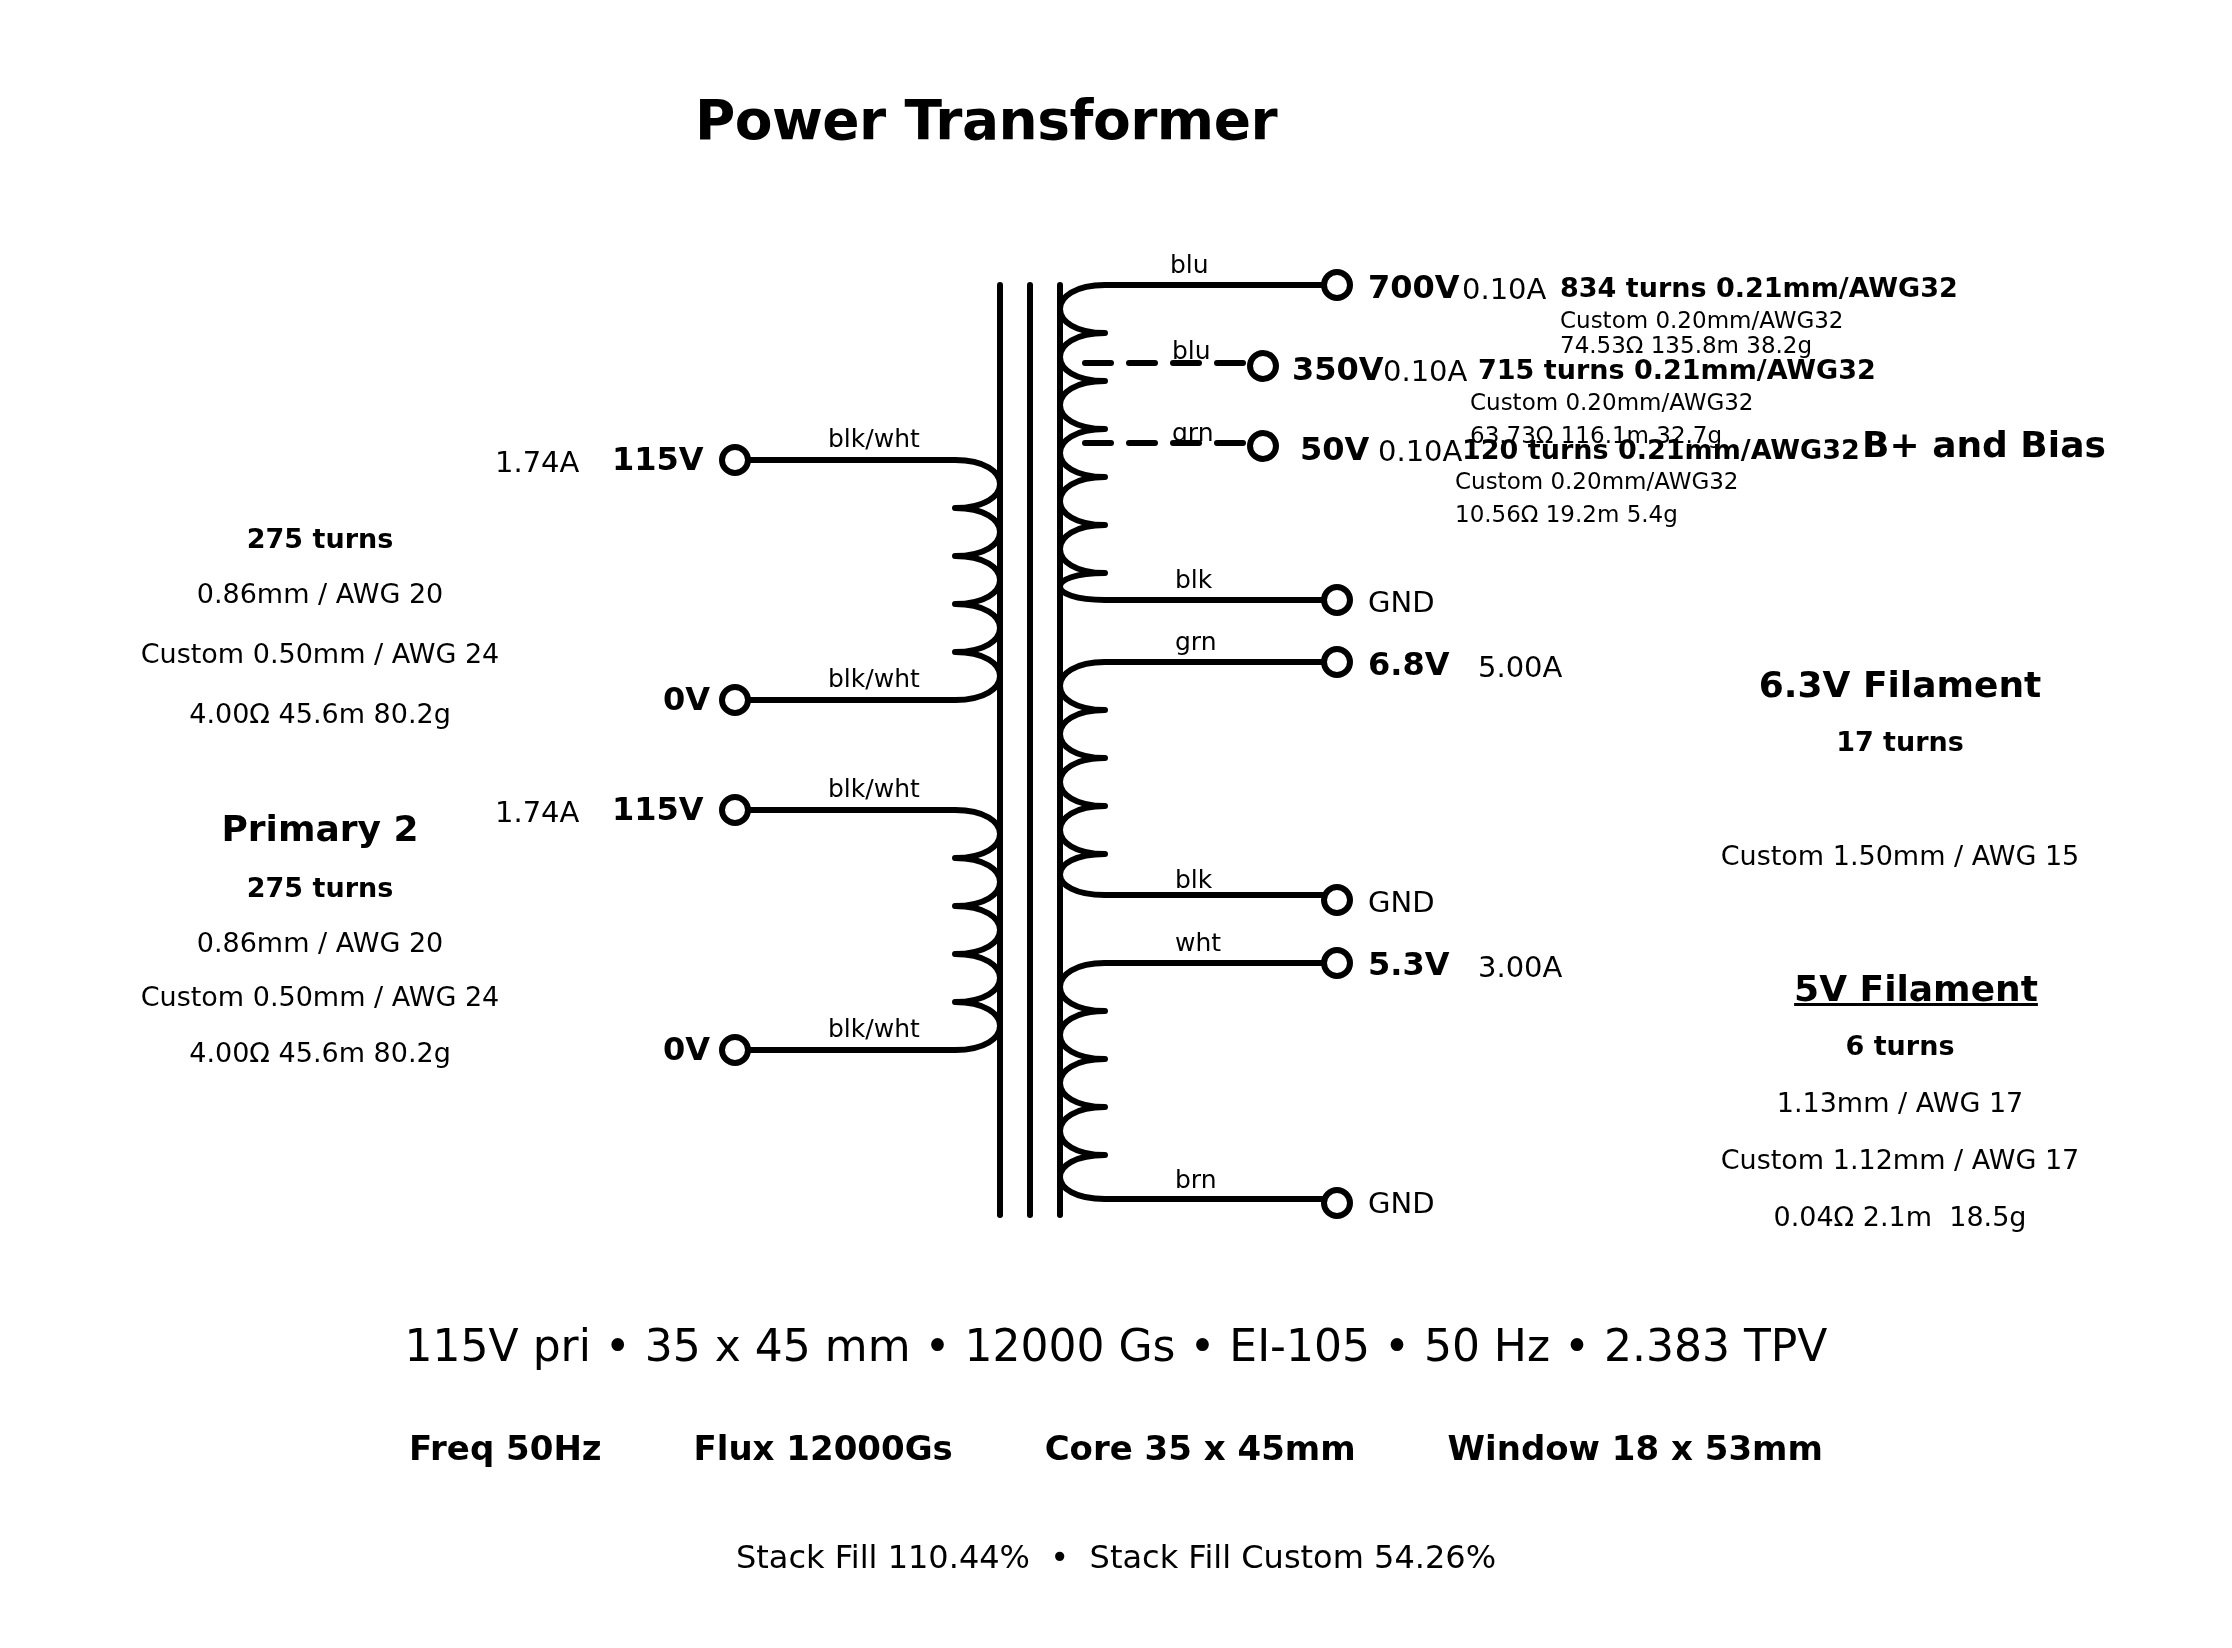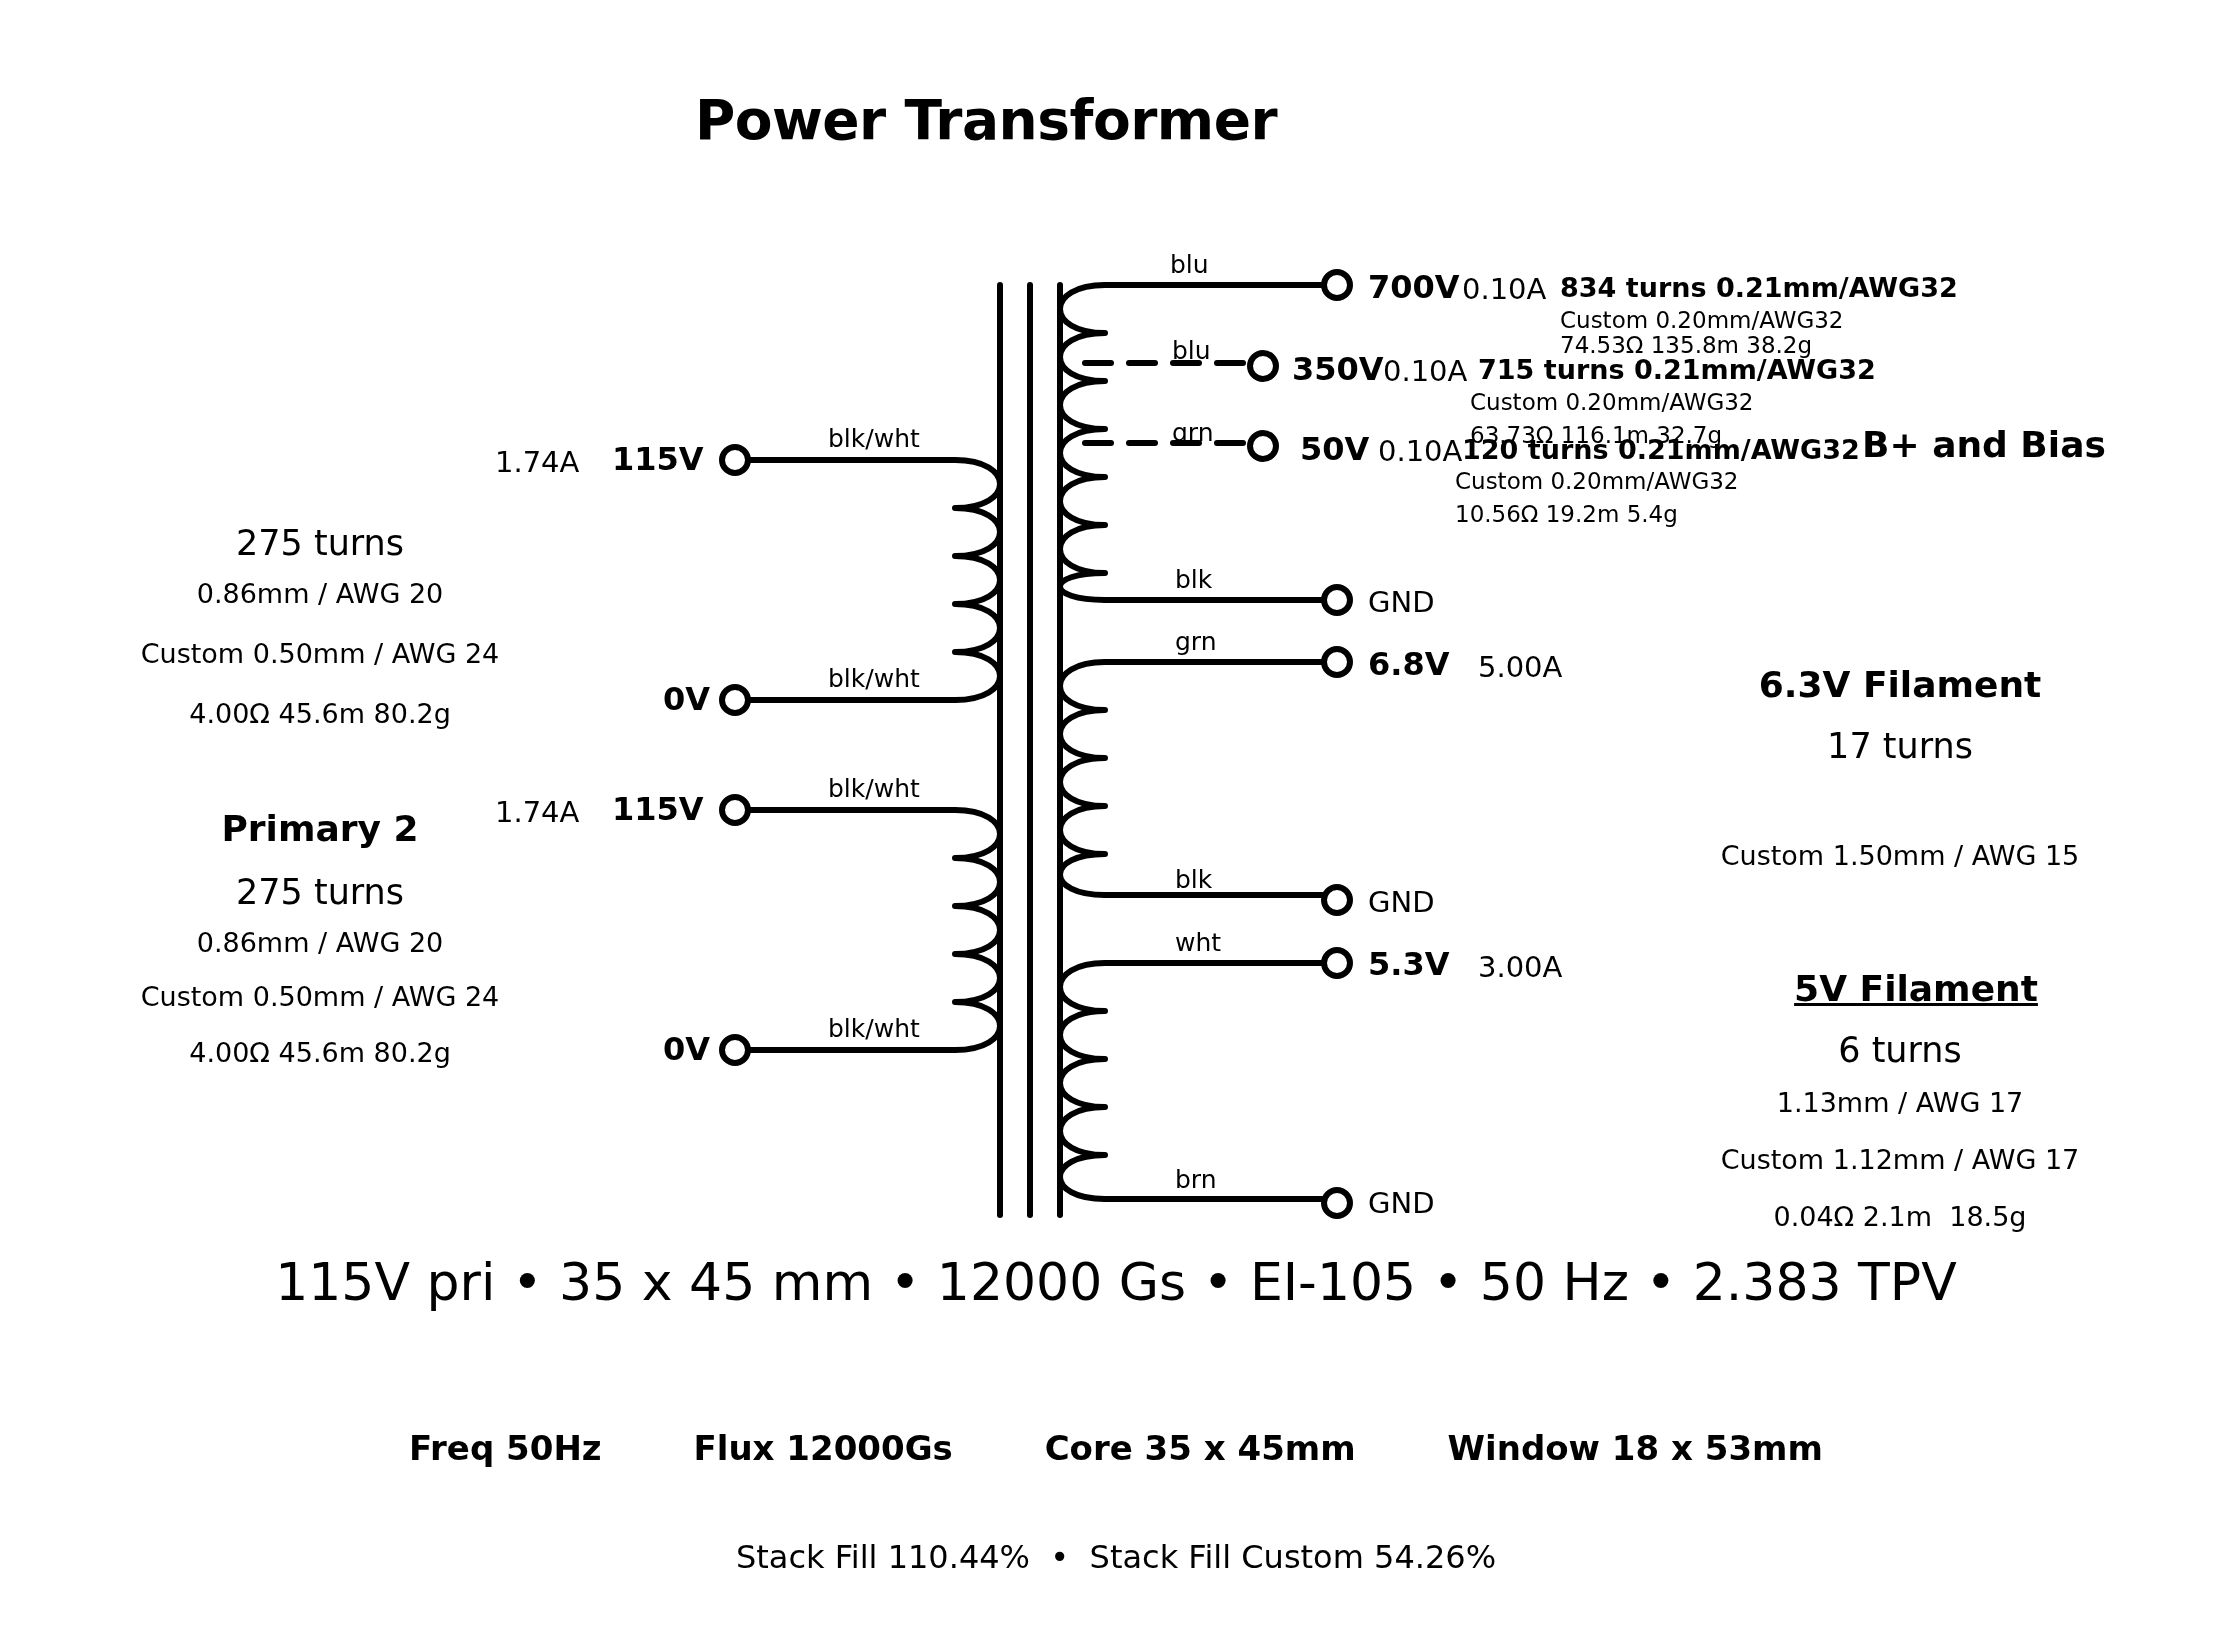--- a/index.html
+++ b/index.html
@@ -24,34 +24,34 @@
   .center { text-align: center; }
 
   #title {
     left: 0; top: 88px; width: 1972px;
     font-size: 55px; font-weight: bold;
     letter-spacing: -0.5px;
   }
 
   
   .blk-head { font-size: 36px; font-weight: bold; }
-  .blk-sub  { font-size: 35px; font-weight: normal; }
+  .blk-sub  { font-size: 27px; font-weight: bold; }
   .blk-line { font-size: 27px; }
 
   
   .volt { font-size: 32px; font-weight: bold; }
   .amp  { font-size: 29px; }
   .wirelbl { font-size: 25px; }
   .gnd { font-size: 29px; }
 
   .spec-b { font-size: 27px; font-weight: bold; }
   .spec-s { font-size: 23px; }
 
   
-  #footer1 { left:0; top: 1252px; width: 2232px; font-size: 52px; }
+  #footer1 { left:0; top: 1320px; width: 2232px; font-size: 44px; }
   #footer2 { left:0; top: 1428px; width: 2232px; font-size: 34px; font-weight: bold; }
   #footer3 { left:0; top: 1538px; width: 2232px; font-size: 32px; }
 
   .fcell { display: inline-block; }
   #footer2 .fcell { margin: 0 40px; }
 
   svg { position: absolute; left: 0; top: 0; }
 </style>
 </head>
 <body>

